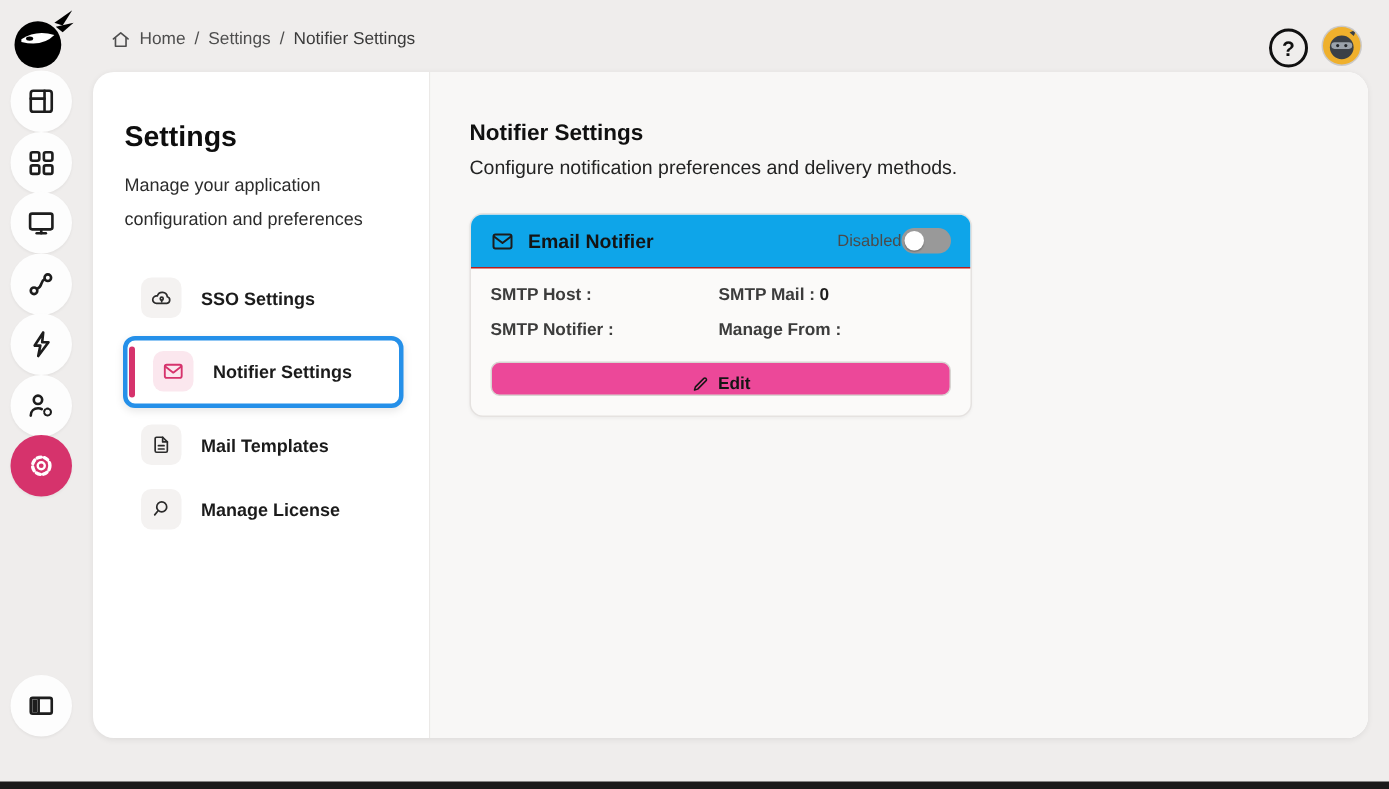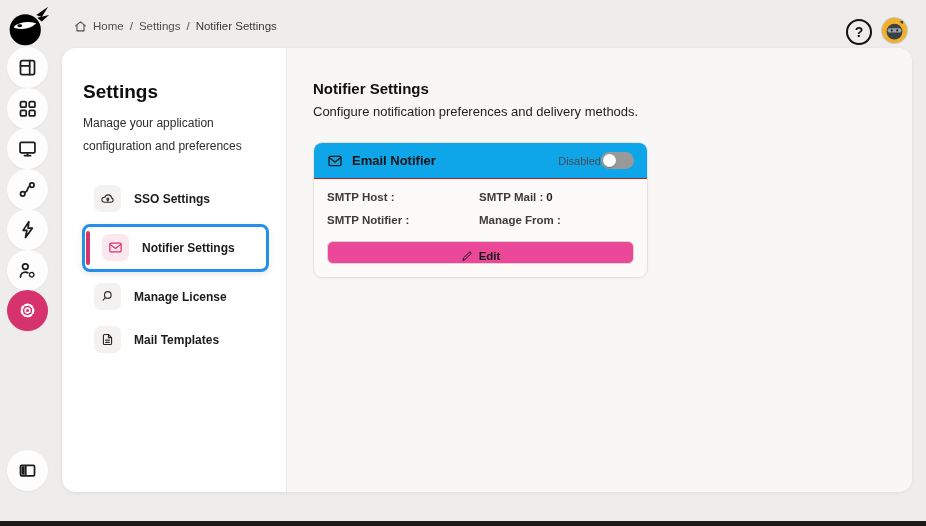--- a/index.html
+++ b/index.html
@@ -195,38 +195,38 @@
           <svg viewBox="0 0 24 24" fill="none" stroke="currentColor" stroke-width="2" stroke-linecap="round" stroke-linejoin="round">
             <rect x="3" y="5" width="18" height="14" rx="2"></rect>
               <path d="M3.5 7 L12 13.5 L20.5 7"></path>
           </svg>
         </span>
         <span class="nav-label">Notifier Settings</span>
       </div>
 
       <div class="nav-item">
         <span class="icon-box">
-          <svg viewBox="0 0 24 24" fill="none" stroke="currentColor" stroke-width="1.8" stroke-linecap="round">
-            <circle cx="12.5" cy="9.5" r="5.3"></circle>
-              <line x1="8.4" y1="13.8" x2="5" y2="18"></line>
-          </svg>
-        </span>
-        <span class="nav-label">Manage License</span>
-      </div>
-
-      <div class="nav-item">
-        <span class="icon-box">
           <svg viewBox="0 0 24 24" fill="none" stroke="currentColor" stroke-width="1.8" stroke-linecap="round" stroke-linejoin="round">
             <path d="M13.5 4 H7 a1.5 1.5 0 0 0 -1.5 1.5 v13 A1.5 1.5 0 0 0 7 20 h10 a1.5 1.5 0 0 0 1.5-1.5 V9 Z"></path>
             <path d="M13.5 4 V9 H18.5"></path>
               <line x1="9" y1="13" x2="15" y2="13"></line>
               <line x1="9" y1="16.5" x2="15" y2="16.5"></line>
           </svg>
         </span>
         <span class="nav-label">Mail Templates</span>
+      </div>
+
+      <div class="nav-item">
+        <span class="icon-box">
+          <svg viewBox="0 0 24 24" fill="none" stroke="currentColor" stroke-width="1.8" stroke-linecap="round">
+            <circle cx="12.5" cy="9.5" r="5.3"></circle>
+              <line x1="8.4" y1="13.8" x2="5" y2="18"></line>
+          </svg>
+        </span>
+        <span class="nav-label">Manage License</span>
       </div>
 
     </div>
   </div>
 
   <div class="content-col">
     <div class="content-title">Notifier Settings</div>
     <div class="content-sub">Configure notification preferences and delivery methods.</div>
 
     <div class="card">

